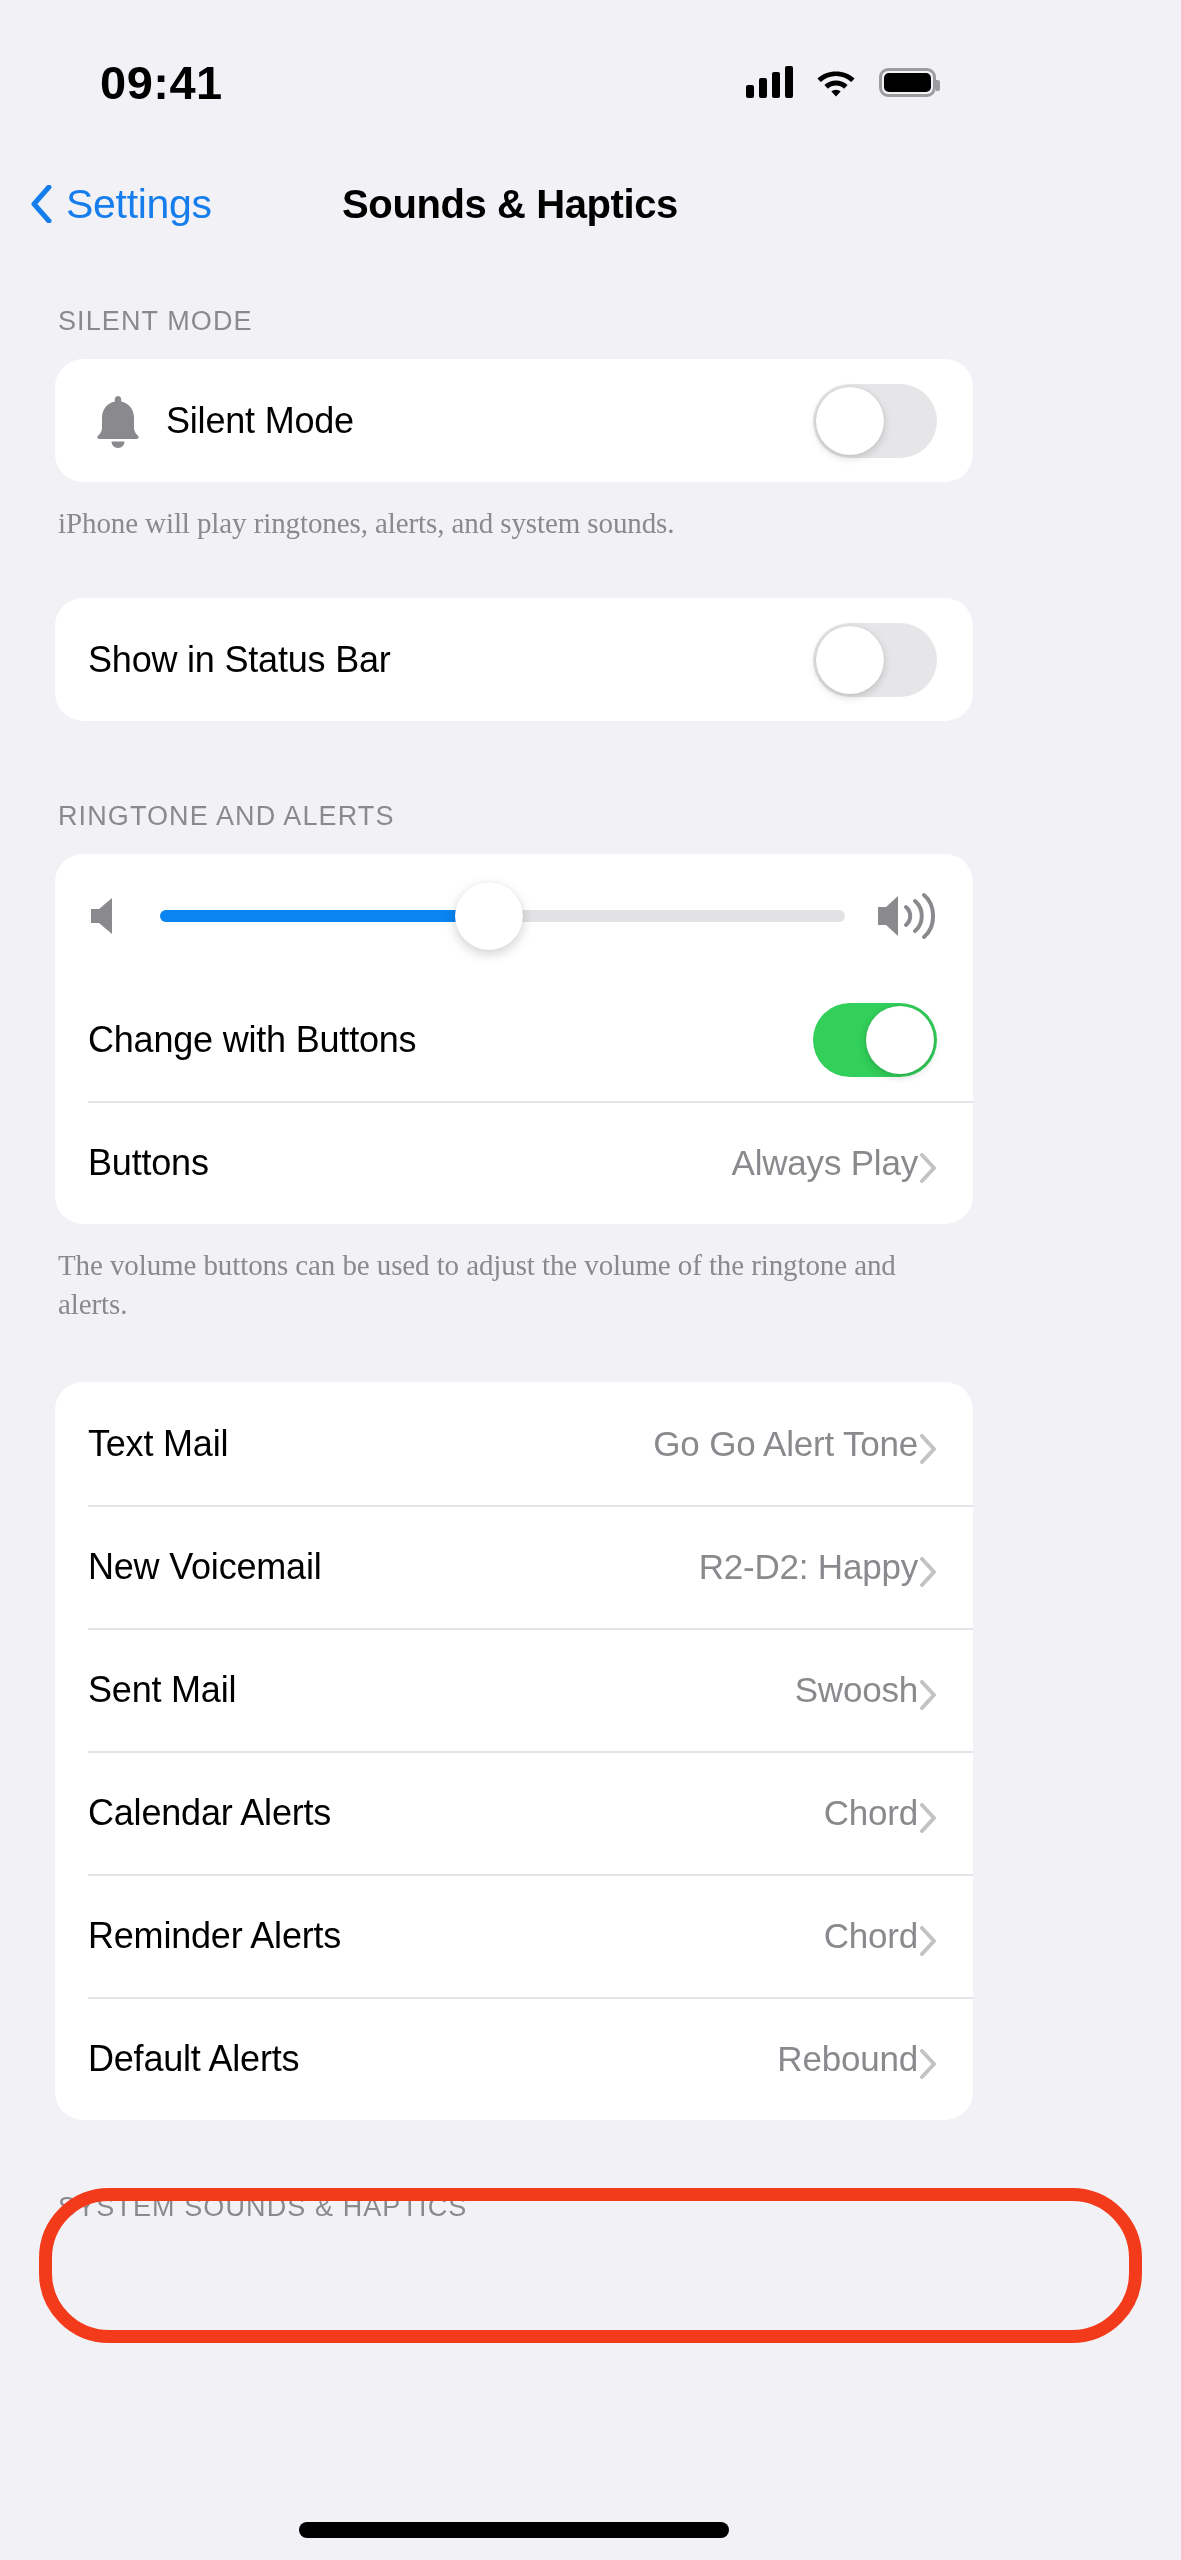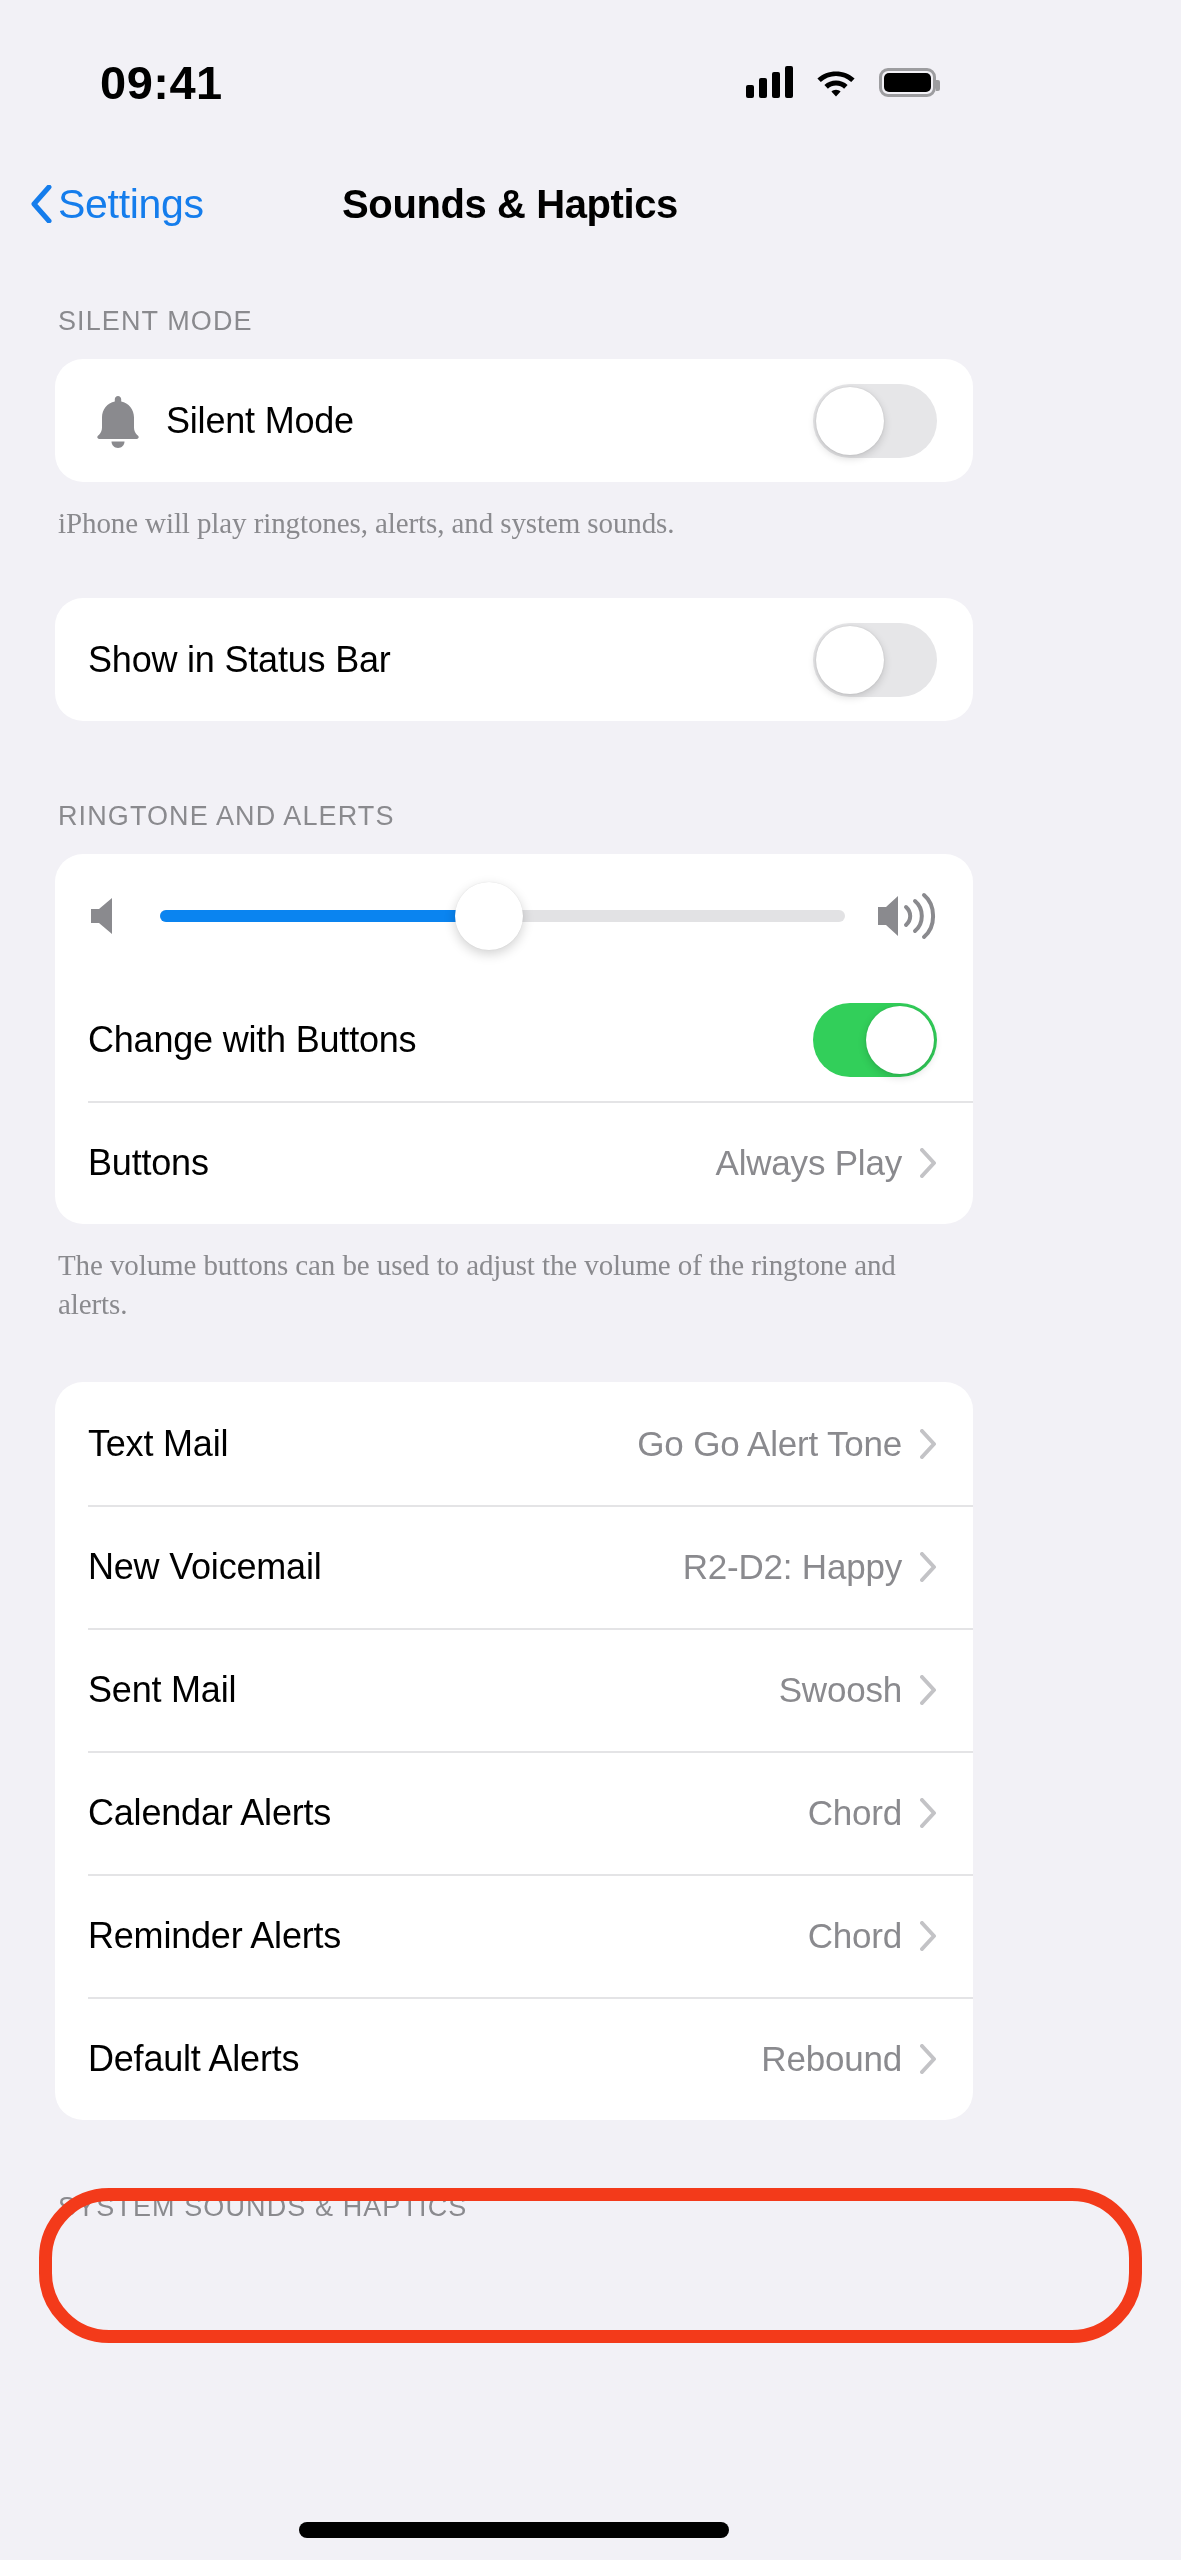--- a/index.html
+++ b/index.html
@@ -39,21 +39,21 @@
     background:rgba(0,0,0,.35); border-radius:0 2px 2px 0;
   }
   .batt span{ display:block; height:100%; background:#000; border-radius:5px; }
 
   
   .navbar {
     position:absolute; top:150px; left:0; right:0; height:108px;
     display:flex; align-items:center;
   }
   .back {
-    display:flex; align-items:center; gap:6px;
+    display:flex; align-items:center; gap:14px;
     margin-left:30px; cursor:pointer;
   }
   .chev-back { width:22px; height:38px; flex:none; }
   .back-label { font-size:41px; color:#157DEC; letter-spacing:-0.3px; }
   .nav-title {
     position:absolute; left:0; right:8px; text-align:center;
     font-size:40px; font-weight:bold; color:#000; letter-spacing:-0.4px;
     pointer-events:none;
   }
 
@@ -74,21 +74,21 @@
   .row {
     position:relative; display:flex; align-items:center;
     min-height:123px; padding:0 36px 0 33px;
   }
   .row + .row::before {
     content:""; position:absolute; left:33px; right:0; top:0;
     height:2px; background:#E4E4E6;
   }
   .row-label { font-size:36px; color:#000; letter-spacing:-0.2px; }
   .row-right {
-    margin-left:auto; display:flex; align-items:center; gap:18px;
+    margin-left:auto; display:flex; align-items:flex-end; gap:2px;
   }
   .row-value { font-size:35px; color:#8A8A8E; letter-spacing:-0.2px; }
   .chev { width:17px; height:30px; flex:none; }
   .row-icon { width:60px; display:flex; justify-content:center; margin-right:18px; }
 
   
   .toggle {
     width:124px; height:74px; border-radius:37px; position:relative;
     background:#E6E6E8; flex:none; cursor:pointer;
   }

